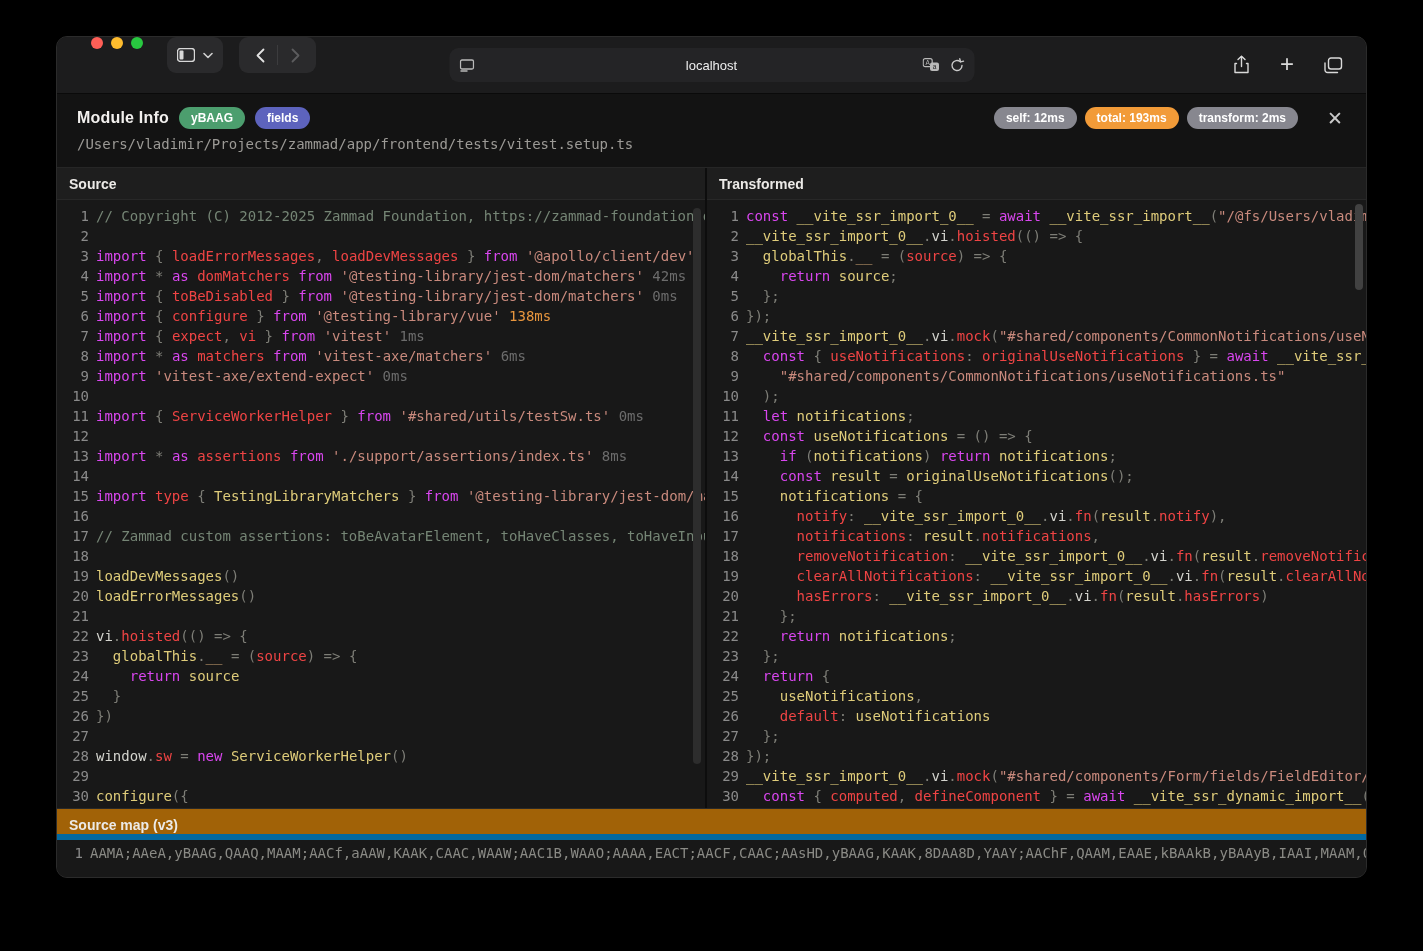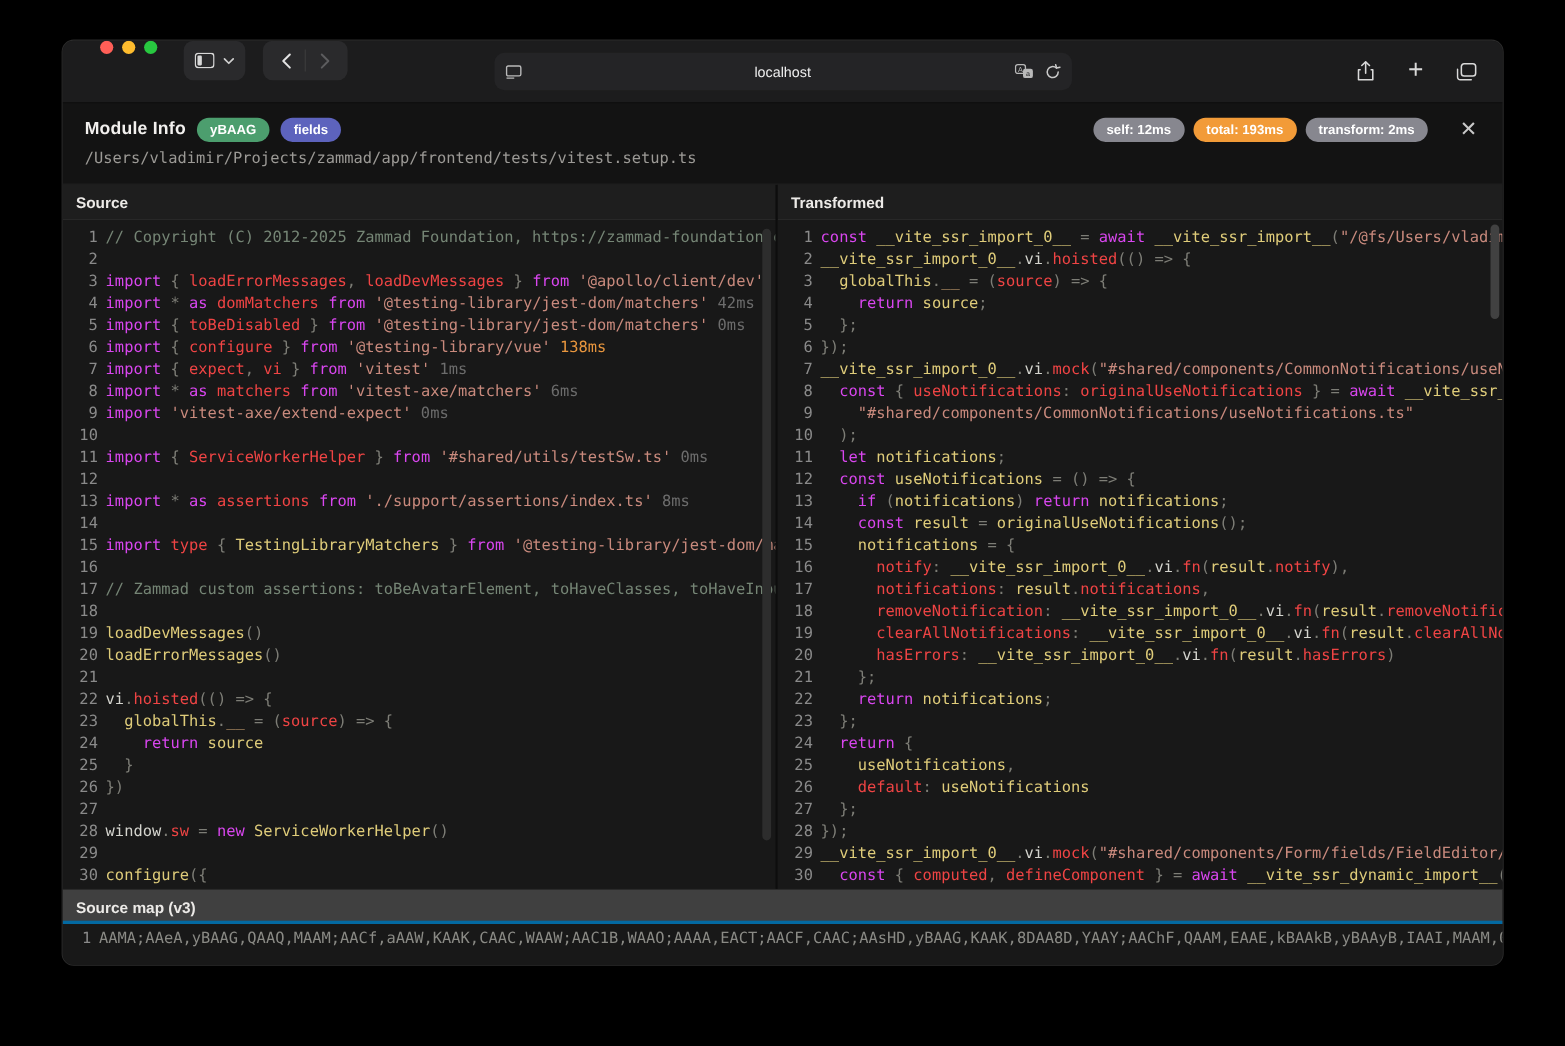--- a/index.html
+++ b/index.html
@@ -43,21 +43,21 @@
   .cl{display:flex;}
   .ln{flex:none;width:32px;text-align:right;padding-right:7px;color:#8a8a8a;}
   .ct{flex:none;}
   .tk-k{color:#d946ef;} .tk-y{color:#dfcc7a;} .tk-r{color:#ef4444;} .tk-s{color:#c98a7d;}
   .tk-c{color:#758575;} .tk-p{color:#7d7d76;} .tk-f{color:#d4d4ce;} .tk-o{color:#bd976a;}
   .tk-t{color:#6c6c6c;} .tk-th{color:#e8963e;} .tk-m{color:#8a8a85;}
   .vscroll{position:absolute;width:8px;border-radius:4px;background:#2d2d2d;}
   .vscroll.src-th{right:4px;top:40px;height:556px;}
   .vscroll.tr-th{right:3px;top:36px;height:86px;background:#414141;}
   
-  .sm-head{height:32px;line-height:32px;background:#404040;border-top:1px solid #282828;border-bottom:3px solid #0369a1;
+  .sm-head{height:32px;line-height:32px;background:#a16207;border-top:1px solid #282828;border-bottom:6px solid #0369a1;
     padding-left:12px;font-size:14px;font-weight:700;color:#eceae7;box-sizing:border-box;}
   .sm-body{height:68px;background:#181818;position:relative;}
   .sm-code{font-family:"DejaVu Sans Mono",monospace;font-size:14px;line-height:26px;white-space:pre;overflow:hidden;}
   .sm-code .ln{width:26px;}
   svg{display:block;}
 </style>
 </head>
 <body>
 
 <div class="window">

